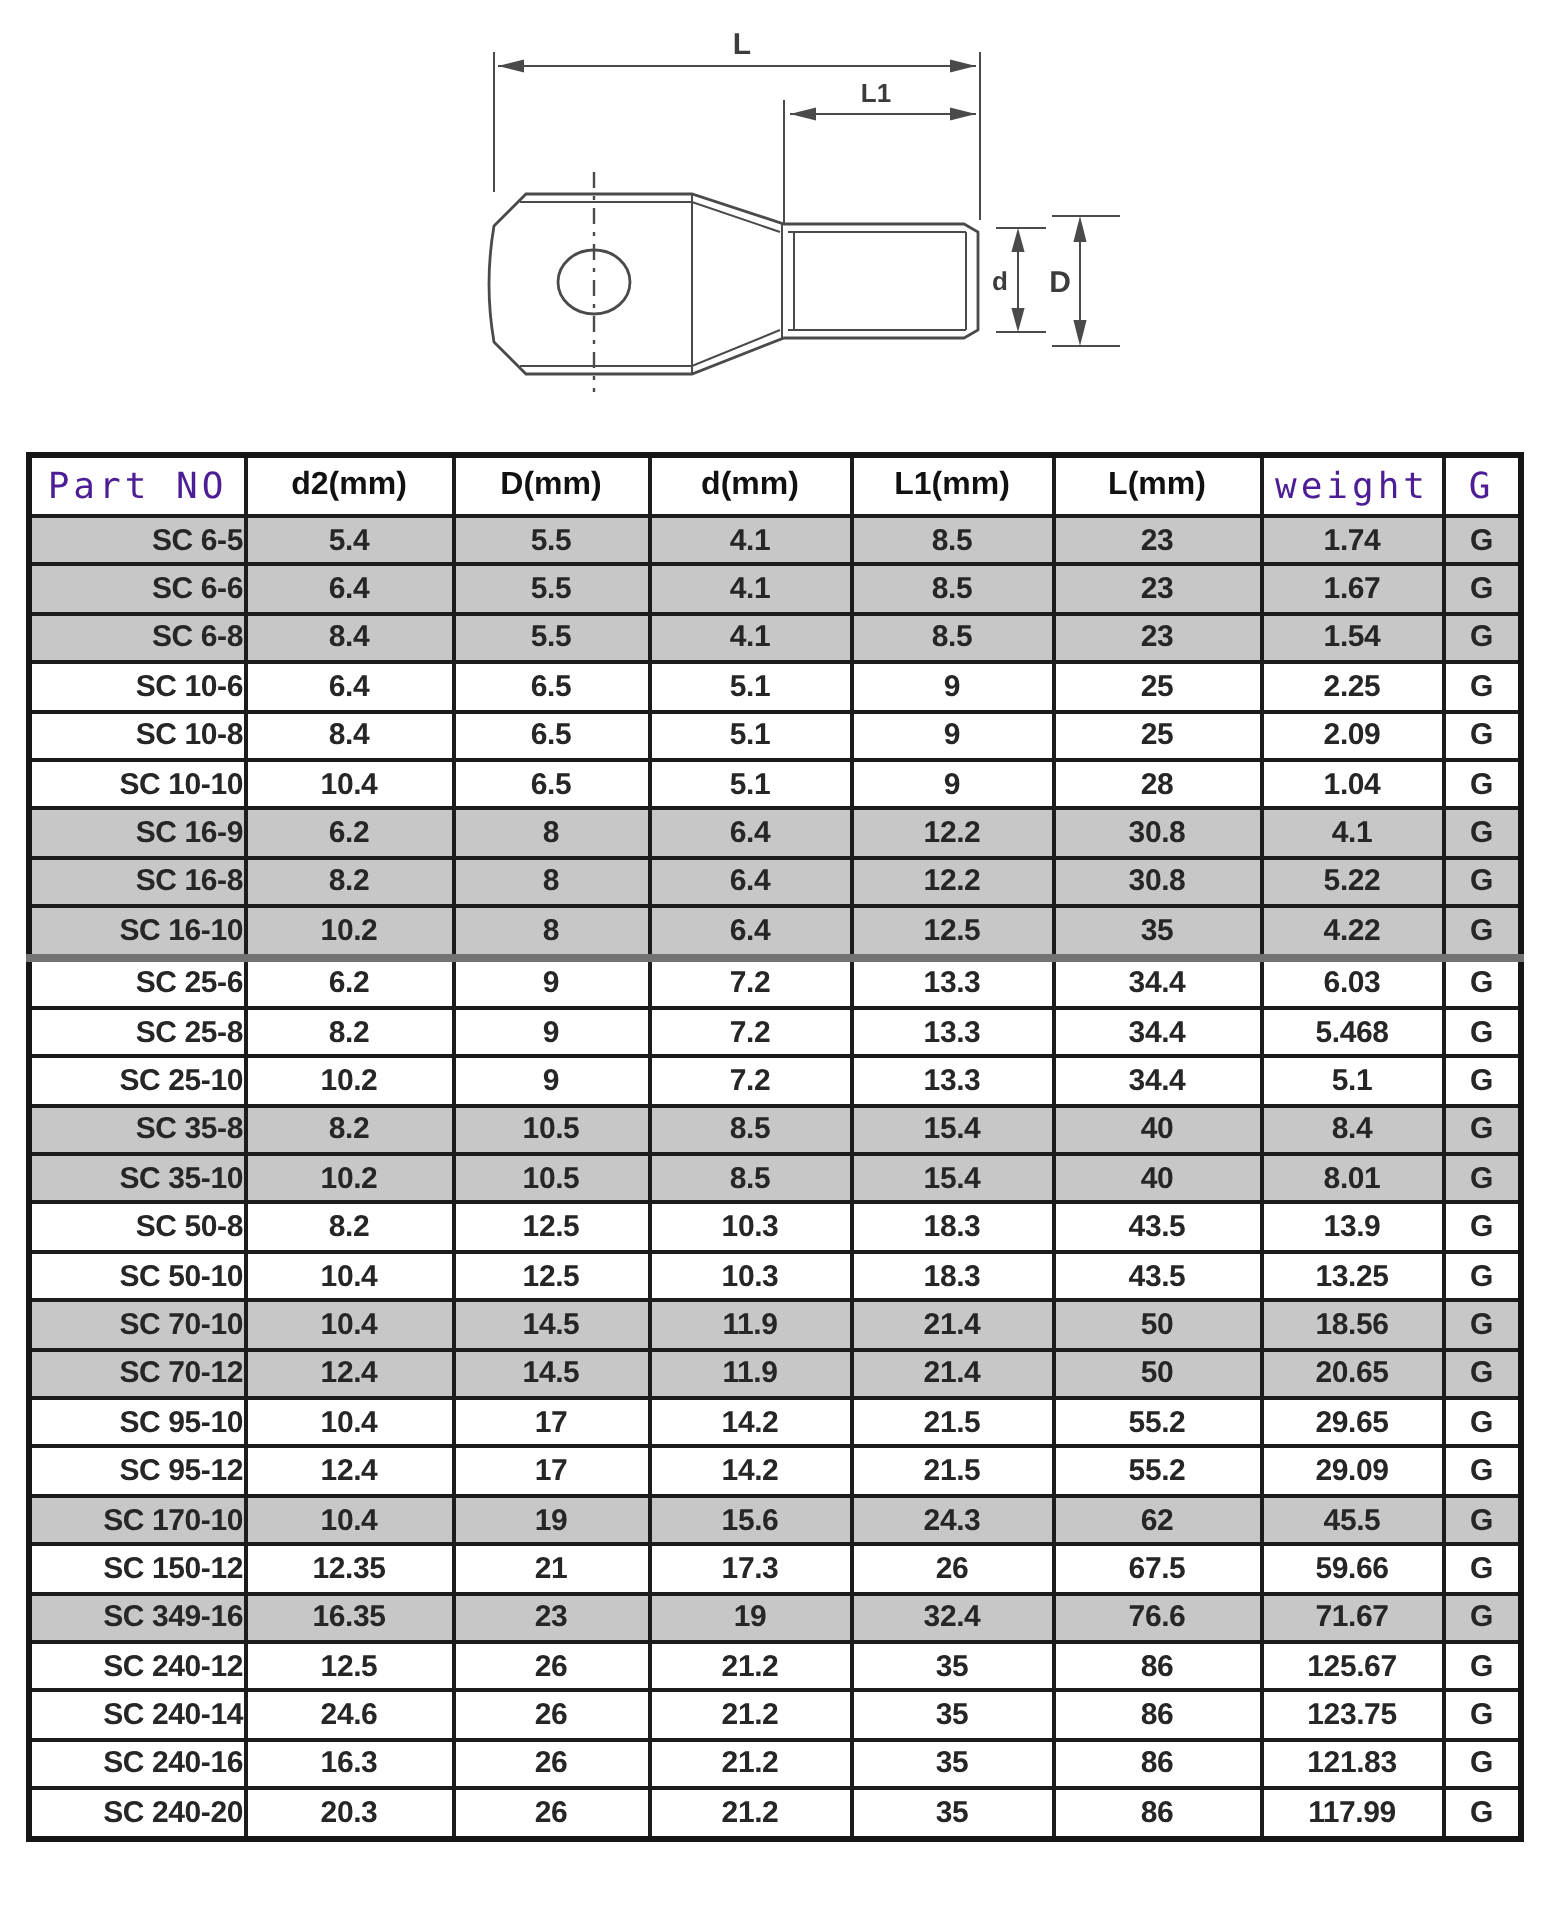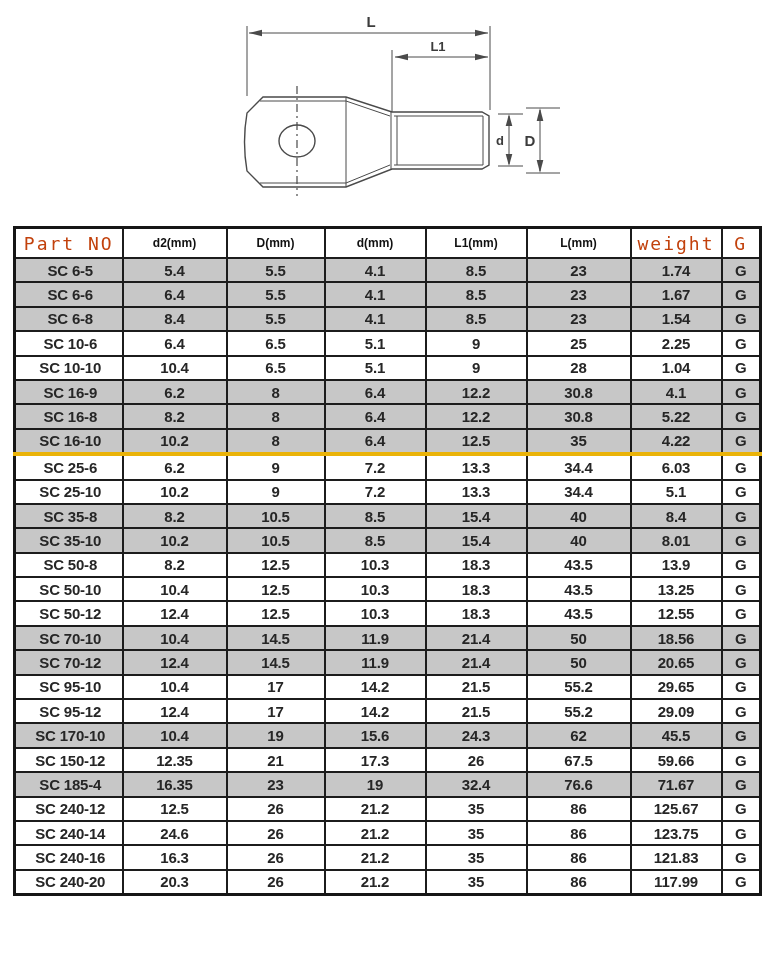--- a/index.html
+++ b/index.html
@@ -8,26 +8,26 @@
   
   .diagram-wrap{width:772px;height:222px;position:relative;}
   .diagram-wrap svg{display:block;}
   .dim-text{font-family:"Liberation Sans",sans-serif;font-weight:bold;fill:#3c3c3c;}
 
   
   .table-wrap{padding:4px 13px 0 13px;}
   table.spec{border-collapse:collapse;table-layout:fixed;width:746px;border:3px solid #161616;}
   table.spec td,table.spec th{border:2px solid #1c1c1c;padding:0;overflow:hidden;white-space:nowrap;}
   thead th{height:28px;background:#ffffff;font-weight:bold;text-align:center;vertical-align:middle;}
-  th.h-mono{font-family:"DejaVu Sans Mono","Liberation Mono",monospace;font-weight:normal;font-size:18px;letter-spacing:2px;color:#c2410c;}
-  th.h-bold{font-family:"Liberation Sans",sans-serif;font-size:12px;color:#111;}
+  th.h-mono{font-family:"DejaVu Sans Mono","Liberation Mono",monospace;font-weight:normal;font-size:18px;letter-spacing:2px;color:#4c1d95;}
+  th.h-bold{font-family:"Liberation Sans",sans-serif;font-size:16px;color:#111;}
   tbody td{height:22.4px;font-size:15px;font-weight:bold;color:#262626;text-align:center;vertical-align:middle;letter-spacing:-0.2px;}
-  tbody td.left{text-align:center;padding-left:3px;}
+  tbody td.left{text-align:right;padding-left:3px;}
   tbody tr.shaded td{background:#c7c7c7;}
-  tbody tr.thick-top td{border-top:4px solid #eab308;}
+  tbody tr.thick-top td{border-top:4px solid #737373;}
 </style>
 </head>
 <body>
 
 <div class="diagram-wrap">
   <svg width="772" height="222" viewBox="0 0 772 222">
     <g stroke="#4a4a4a" stroke-width="1.4" fill="none">
 
       <path d="M263,97 H346 L392,112 H482 L489,116 V165 L482,169 H392 L346,187 H263 L247,171 Q242,142 247,113 Z"></path>
 
@@ -138,20 +138,30 @@
           <td class="left">SC 10-6</td>
           <td>6.4</td>
           <td>6.5</td>
           <td>5.1</td>
           <td>9</td>
           <td>25</td>
           <td>2.25</td>
           <td>G</td>
         </tr>
         <tr>
+          <td class="left">SC 10-8</td>
+          <td>8.4</td>
+          <td>6.5</td>
+          <td>5.1</td>
+          <td>9</td>
+          <td>25</td>
+          <td>2.09</td>
+          <td>G</td>
+        </tr>
+        <tr>
           <td class="left">SC 10-10</td>
           <td>10.4</td>
           <td>6.5</td>
           <td>5.1</td>
           <td>9</td>
           <td>28</td>
           <td>1.04</td>
           <td>G</td>
         </tr>
         <tr class="shaded">
@@ -185,20 +195,30 @@
           <td>G</td>
         </tr>
         <tr class="thick-top">
           <td class="left">SC 25-6</td>
           <td>6.2</td>
           <td>9</td>
           <td>7.2</td>
           <td>13.3</td>
           <td>34.4</td>
           <td>6.03</td>
+          <td>G</td>
+        </tr>
+        <tr>
+          <td class="left">SC 25-8</td>
+          <td>8.2</td>
+          <td>9</td>
+          <td>7.2</td>
+          <td>13.3</td>
+          <td>34.4</td>
+          <td>5.468</td>
           <td>G</td>
         </tr>
         <tr>
           <td class="left">SC 25-10</td>
           <td>10.2</td>
           <td>9</td>
           <td>7.2</td>
           <td>13.3</td>
           <td>34.4</td>
           <td>5.1</td>
@@ -237,30 +257,20 @@
         <tr>
           <td class="left">SC 50-10</td>
           <td>10.4</td>
           <td>12.5</td>
           <td>10.3</td>
           <td>18.3</td>
           <td>43.5</td>
           <td>13.25</td>
           <td>G</td>
         </tr>
-        <tr>
-          <td class="left">SC 50-12</td>
-          <td>12.4</td>
-          <td>12.5</td>
-          <td>10.3</td>
-          <td>18.3</td>
-          <td>43.5</td>
-          <td>12.55</td>
-          <td>G</td>
-        </tr>
         <tr class="shaded">
           <td class="left">SC 70-10</td>
           <td>10.4</td>
           <td>14.5</td>
           <td>11.9</td>
           <td>21.4</td>
           <td>50</td>
           <td>18.56</td>
           <td>G</td>
         </tr>
@@ -308,21 +318,21 @@
           <td class="left">SC 150-12</td>
           <td>12.35</td>
           <td>21</td>
           <td>17.3</td>
           <td>26</td>
           <td>67.5</td>
           <td>59.66</td>
           <td>G</td>
         </tr>
         <tr class="shaded">
-          <td class="left">SC 185-4</td>
+          <td class="left">SC 349-16</td>
           <td>16.35</td>
           <td>23</td>
           <td>19</td>
           <td>32.4</td>
           <td>76.6</td>
           <td>71.67</td>
           <td>G</td>
         </tr>
         <tr>
           <td class="left">SC 240-12</td>

